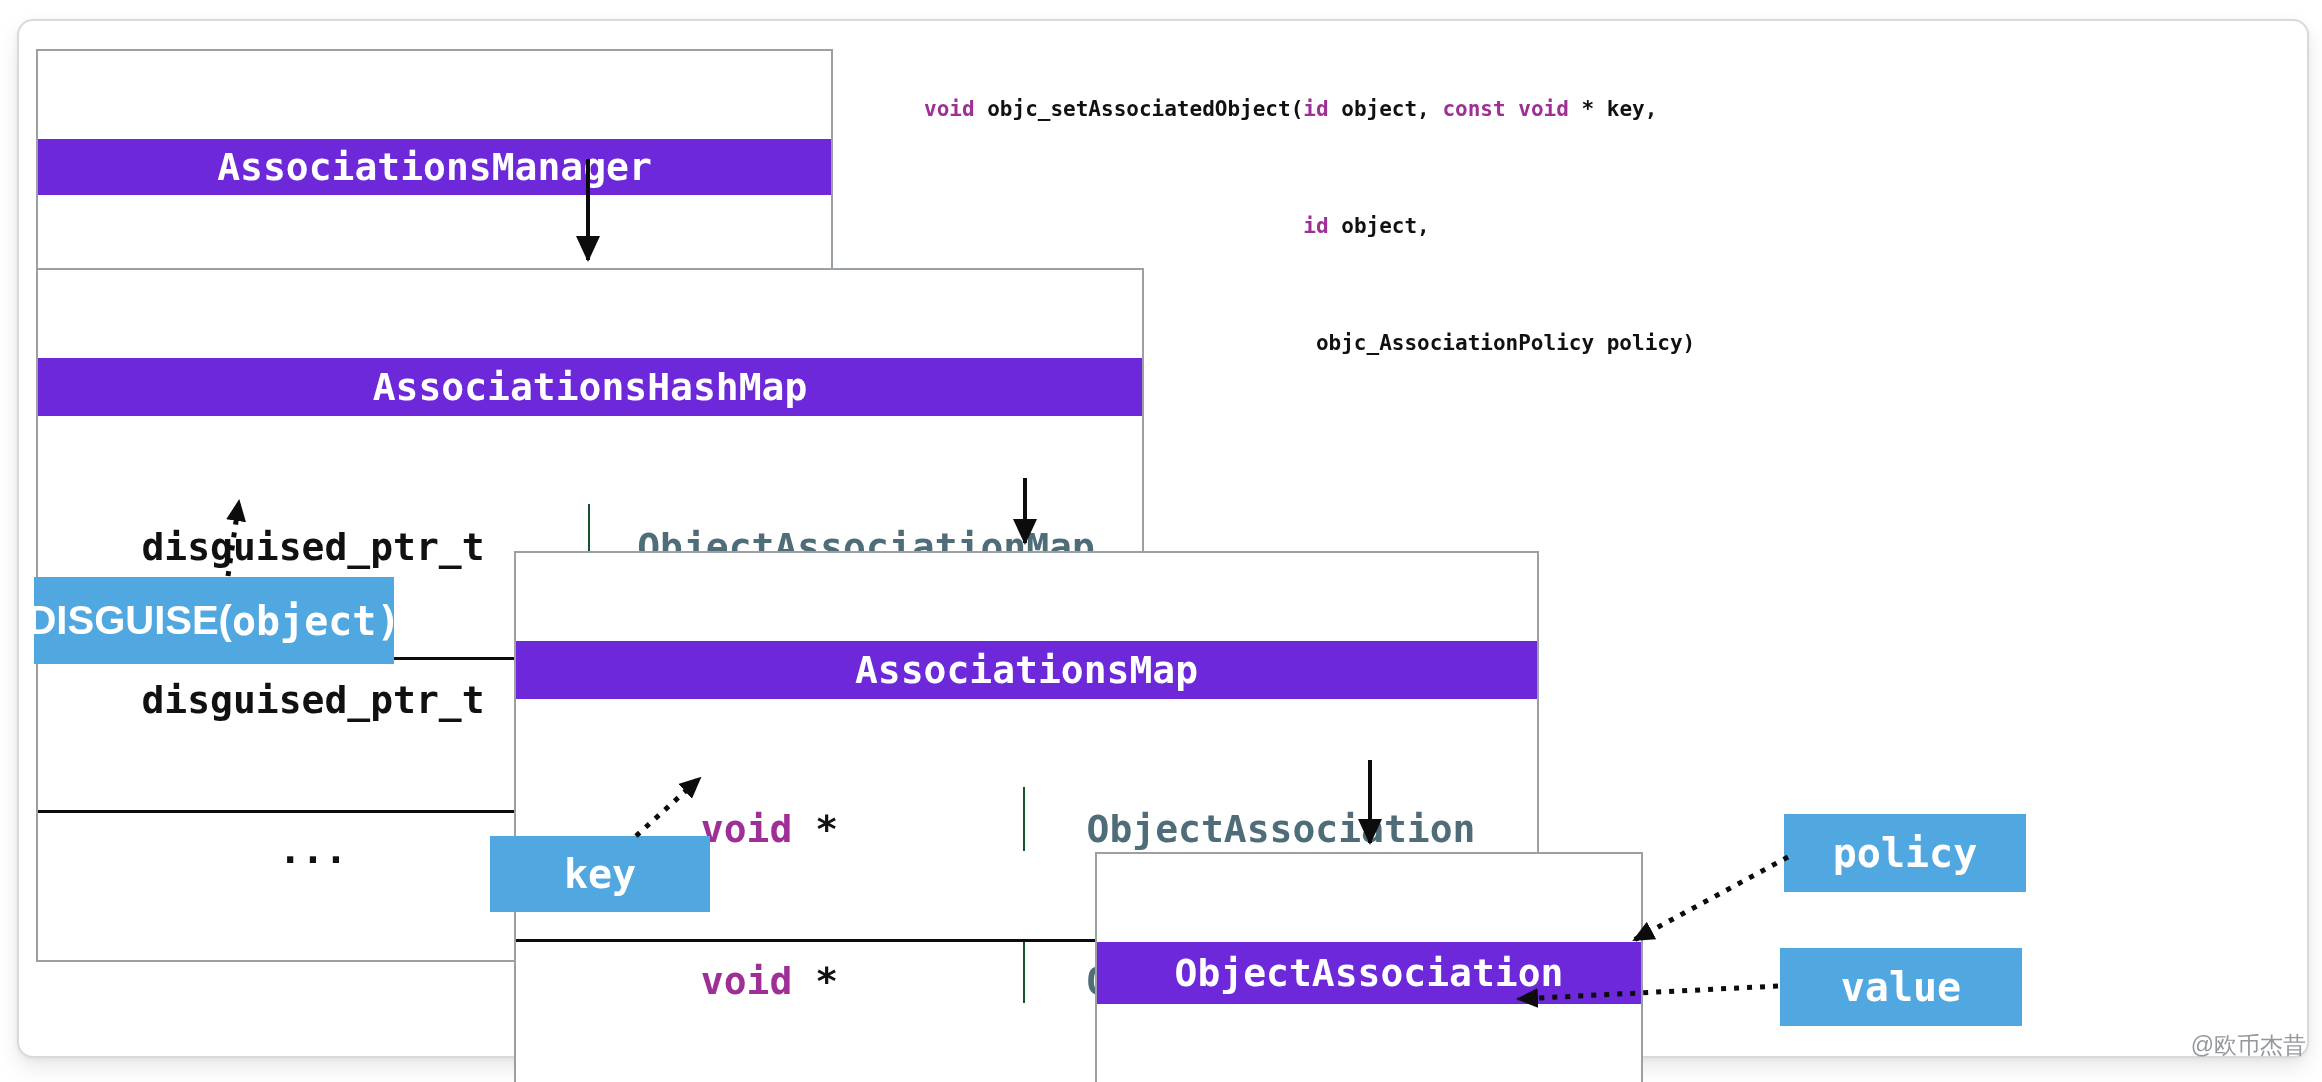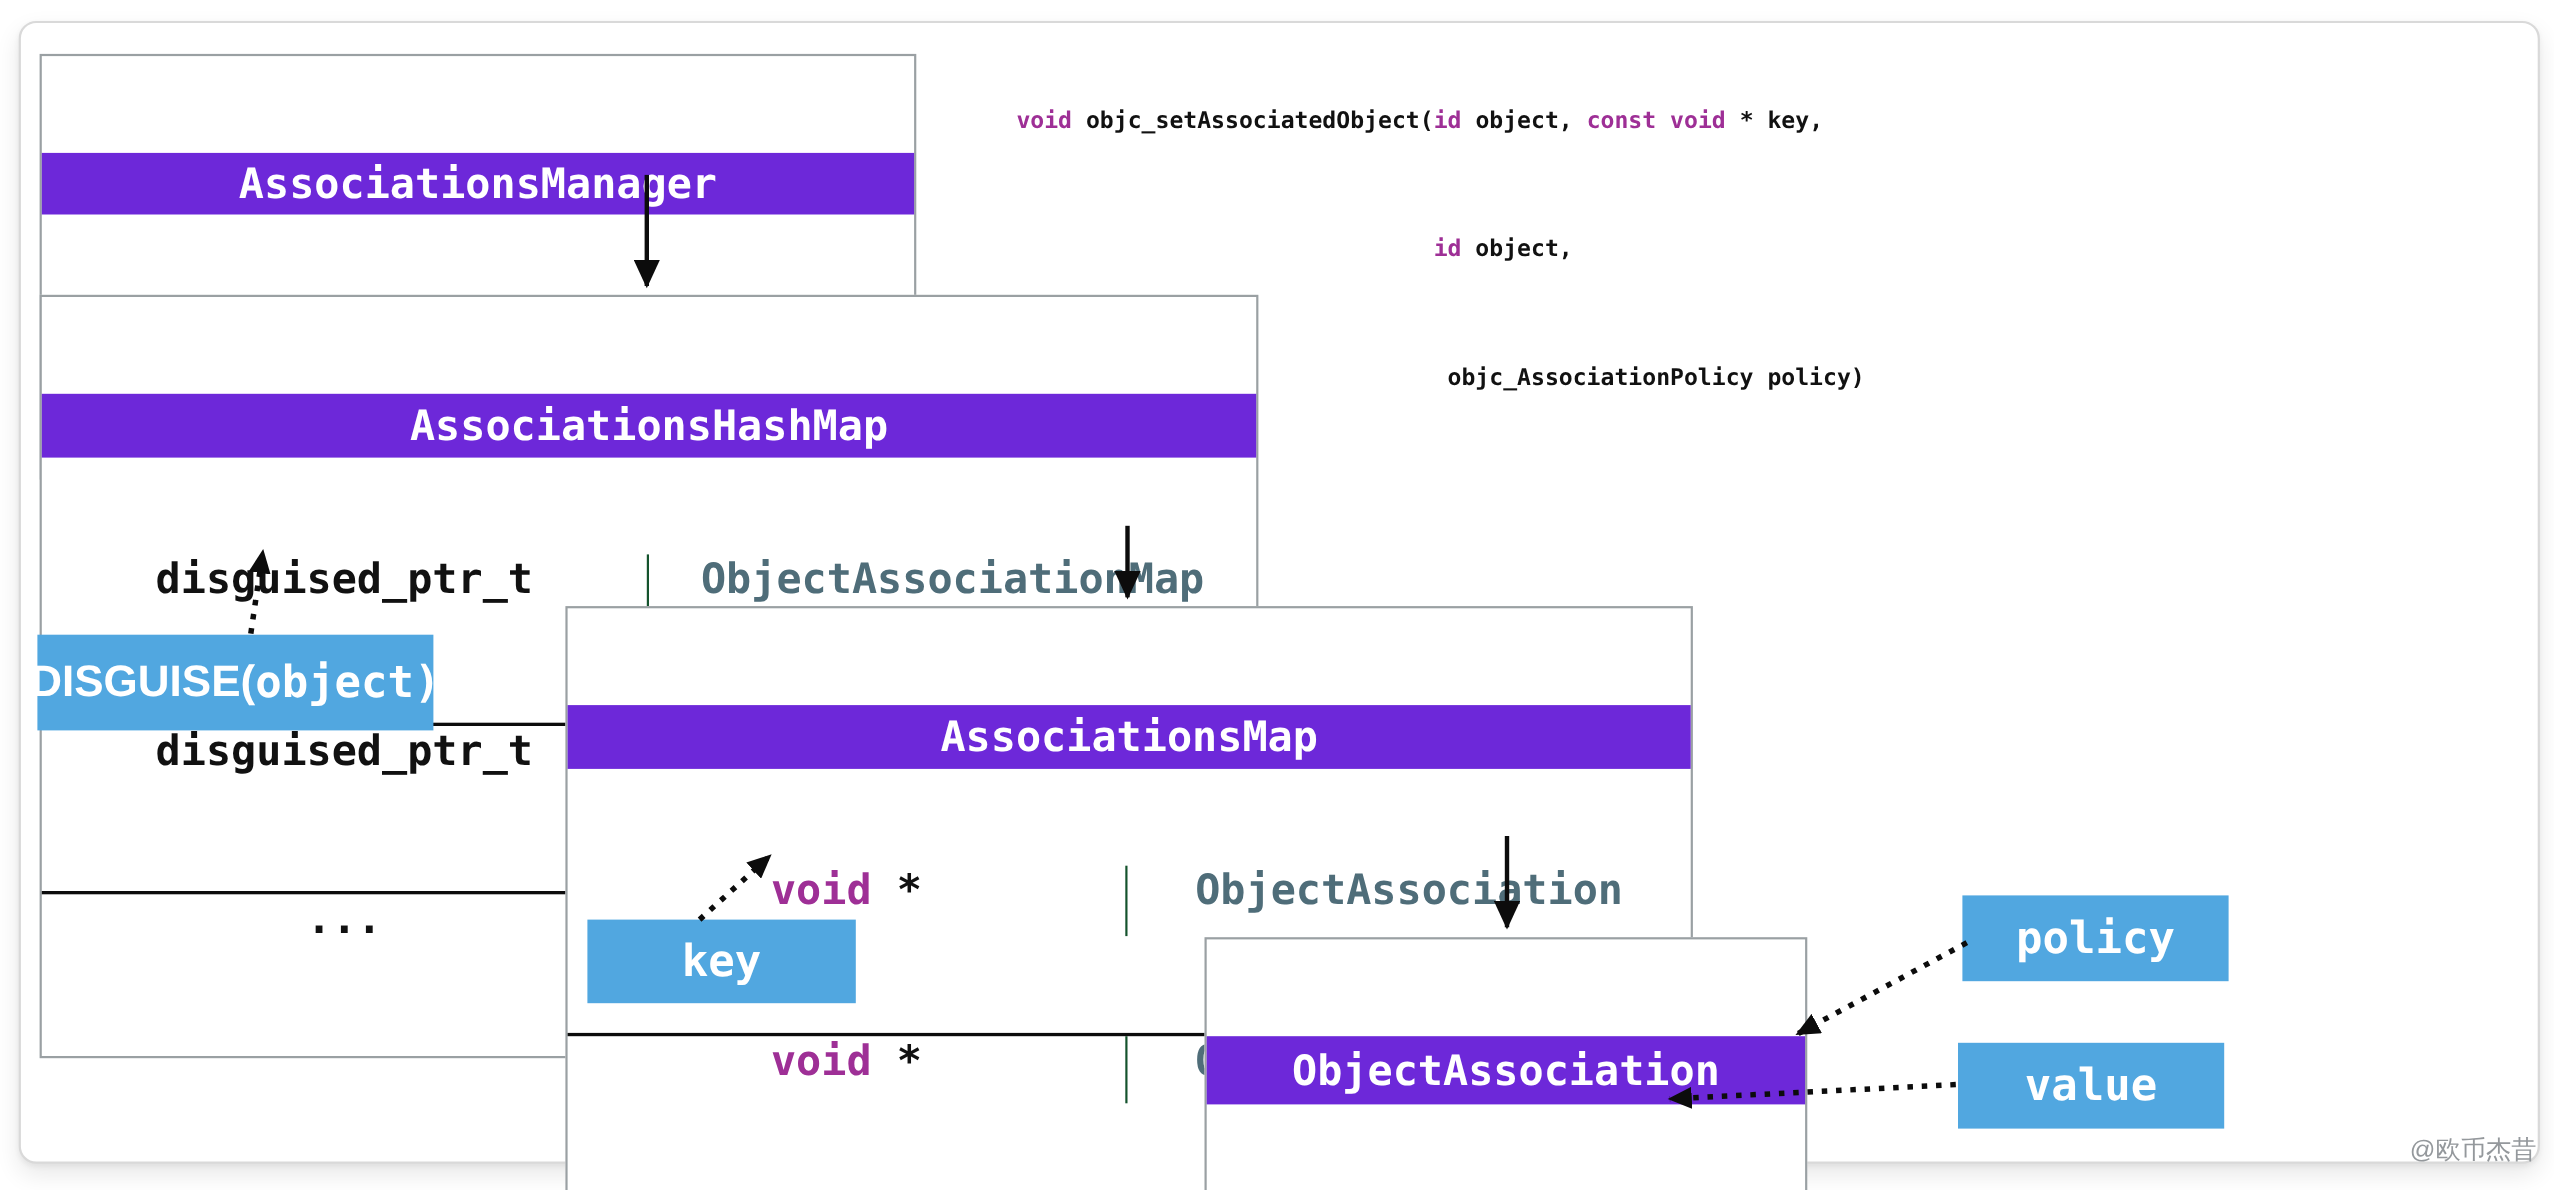--- a/index.html
+++ b/index.html
@@ -19,21 +19,21 @@
   .teal{color:var(--teal)}
   .ink{color:var(--ink)}
   
   .tbl{position:absolute;background:#fff;border:2px solid var(--table-border);
        font-size:38px;font-weight:bold;white-space:pre;color:var(--ink)}
   .thead{background:#6d28d9;color:#fff;display:flex;align-items:center;justify-content:center;
          font-size:38px;font-weight:bold}
   .trow{display:flex}
   .trow + .trow{border-top:3px solid #0c0c0c}
   .hdr-split + .trow{border-top:none}
-  .cell{display:flex;align-items:flex-start;justify-content:center;white-space:pre}
+  .cell{display:flex;align-items:flex-end;justify-content:center;white-space:pre}
   .cell.rightcol{border-left:2px solid #14532d;flex:1}
   .onerow{display:flex;align-items:center;justify-content:center;white-space:pre}
   
   .bluebox{position:absolute;background:var(--blue);color:#fff;display:flex;align-items:center;
            justify-content:center;font-size:40px;font-weight:bold;white-space:pre}
   .bluebox .sans{font-family:"Liberation Sans",sans-serif;font-weight:bold}
   
   .arrows{position:absolute;left:0;top:0;width:2322px;height:1082px;pointer-events:none}
   .watermark{position:absolute;right:16px;top:1030px;font-family:"Liberation Sans",sans-serif;
              font-size:23px;color:var(--watermark-color)}
@@ -84,21 +84,21 @@
     </div>
     
   </div>
 
   <div class="tbl" style="left:1095px;top:852px;width:548px">
     <div class="thead" style="height:62px">ObjectAssociation</div>
     
   </div>
 
   <div class="bluebox" style="left:34px;top:577px;width:360px;height:87px"><span class="sans">DISGUISE(</span><span>object)</span></div>
-  <div class="bluebox" style="left:534px;top:836px;width:244px;height:76px"><span>key</span></div>
+  <div class="bluebox" style="left:490px;top:836px;width:220px;height:76px"><span>key</span></div>
   <div class="bluebox" style="left:1784px;top:814px;width:242px;height:78px"><span>policy</span></div>
   <div class="bluebox" style="left:1780px;top:948px;width:242px;height:78px"><span>value</span></div>
 
   <svg class="arrows" viewBox="0 0 2322 1082">
     <defs>
       <marker id="ah" markerUnits="userSpaceOnUse" markerWidth="28" markerHeight="24" refX="24" refY="12" orient="auto">
         <path d="M0,0 L26,12 L0,24 Z" fill="#0c0c0c"></path>
       </marker>
       <marker id="ahd" markerUnits="userSpaceOnUse" markerWidth="24" markerHeight="20" refX="20" refY="10" orient="auto">
         <path d="M0,0 L22,10 L0,20 Z" fill="#0c0c0c"></path>

